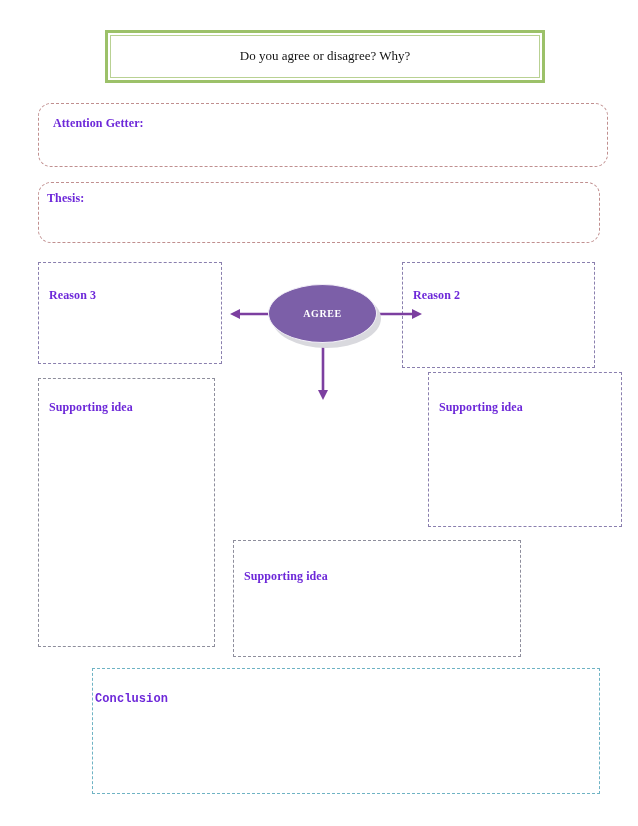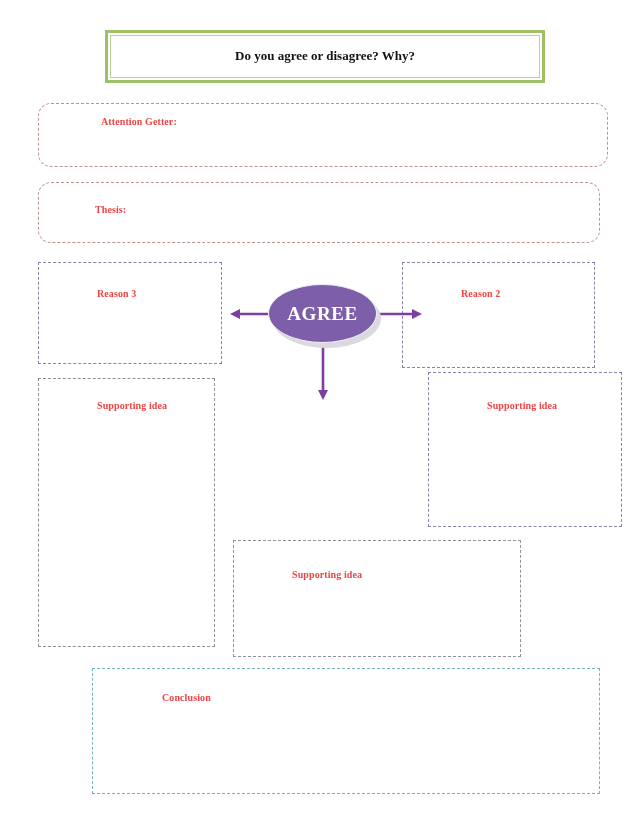--- a/index.html
+++ b/index.html
@@ -22,25 +22,24 @@
 
   
   .box {
     position: absolute;
     box-sizing: border-box;
     background: transparent;
   }
   .box .label {
     display: block;
     font-weight: bold;
-    color: #ef4444;
-    font-size: 10px;
+    color: #6d28d9;
+    font-size: 12px;
     letter-spacing: 0.1px;
     white-space: nowrap;
-    margin-left: 48px;
   }
 
   
   #title-box {
     left: 105px;
     top: 30px;
     width: 440px;
     height: 53px;
     border: 3px solid #9cc169;
     background: #ffffff;
@@ -54,21 +53,21 @@
     background: #ffffff;
     display: block;
     position: relative;
   }
   #title-text {
     position: absolute;
     left: 0;
     right: 0;
     top: 12px;
     text-align: center;
-    font-weight: bold;
+    font-weight: normal;
     font-size: 13px;
     color: #121212;
   }
 
   
   .rose {
     border: 1.3px dashed #c08f8f;
     border-radius: 13px;
   }
   
@@ -81,42 +80,42 @@
   }
   
   .teal-dash {
     border: 1.3px dashed #6fb3c4;
   }
 
   #attention-box { left: 38px; top: 103px; width: 570px; height: 64px; }
   #attention-box .label { position: absolute; left: 14px; top: 12px; }
 
   #thesis-box { left: 38px; top: 182px; width: 562px; height: 61px; }
-  #thesis-box .label { position: absolute; left: 8px; top: 21px; }
+  #thesis-box .label { position: absolute; left: 8px; top: 8px; }
 
   #reason1-box { left: 38px; top: 262px; width: 184px; height: 102px; }
   #reason1-box .label { position: absolute; left: 10px; top: 25px; }
 
   #reason2-box { left: 402px; top: 262px; width: 193px; height: 106px; }
   #reason2-box .label { position: absolute; left: 10px; top: 25px; }
 
   #support-left-box { left: 38px; top: 378px; width: 177px; height: 269px; }
   #support-left-box .label { position: absolute; left: 10px; top: 21px; }
 
   #reason3-box { left: 235px; top: 410px; width: 185px; height: 95px; }
   #reason3-box .label { position: absolute; left: 9px; top: 15px; }
 
   #support-right-box { left: 428px; top: 372px; width: 194px; height: 155px; }
   #support-right-box .label { position: absolute; left: 10px; top: 27px; }
 
   #support-center-box { left: 233px; top: 540px; width: 288px; height: 117px; }
   #support-center-box .label { position: absolute; left: 10px; top: 28px; }
 
   #conclusion-box { left: 92px; top: 668px; width: 508px; height: 126px; }
-  #conclusion-box .label { position: absolute; left: 21px; top: 23px; }
+  #conclusion-box .label { position: absolute; left: 2px; top: 23px; font-family: Liberation Mono, monospace; }
 
   
   #agree-ellipse {
     position: absolute;
     left: 268px;
     top: 284px;
     width: 113px;
     height: 64px;
   }
   #agree-shadow {
@@ -138,21 +137,21 @@
     background: #7c5fa8;
     border: 1.5px solid #f2eff7;
     box-sizing: border-box;
     display: flex;
     align-items: center;
     justify-content: center;
   }
   #agree-label {
     color: #ffffff;
     font-weight: bold;
-    font-size: 19px;
+    font-size: 10px;
     letter-spacing: 0.6px;
     font-family: "Liberation Serif", "DejaVu Serif", serif;
   }
 
   
   .arrow {
     position: absolute;
   }
   #arrow-left  { left: 228px; top: 304px; width: 46px; height: 20px; }
   #arrow-right { left: 376px; top: 304px; width: 48px; height: 20px; }

